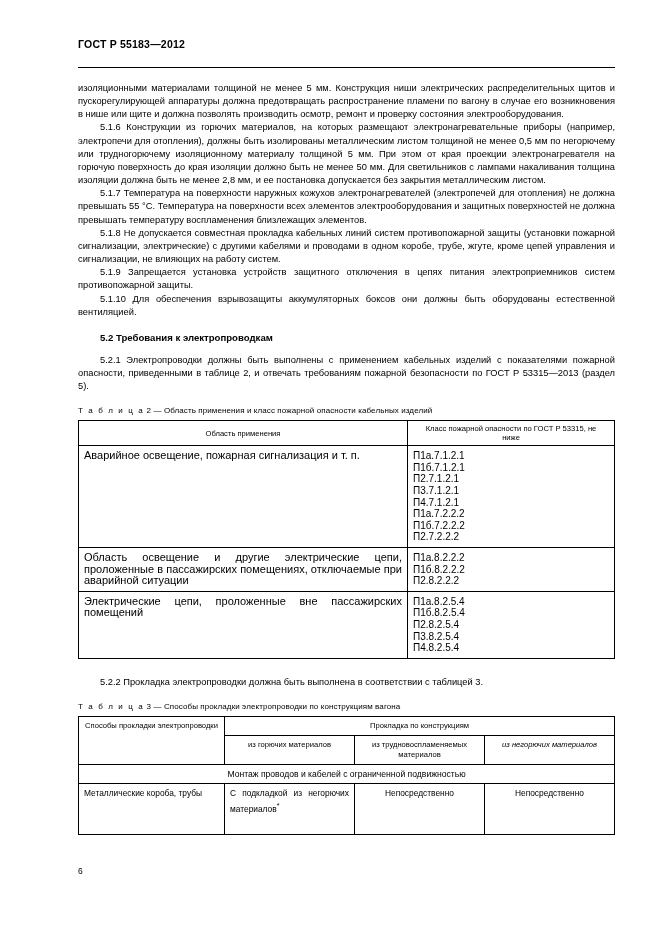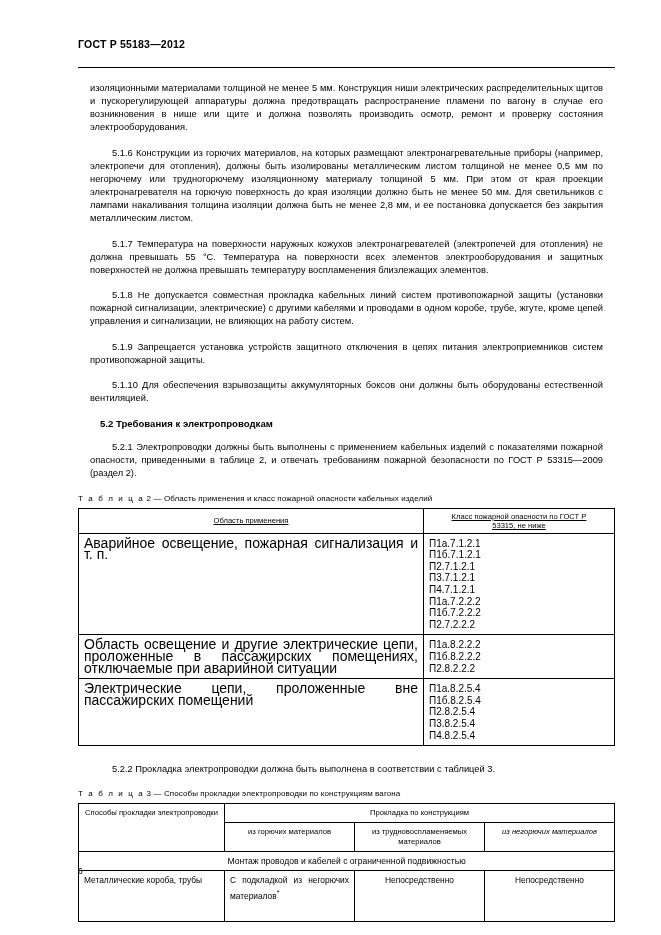--- a/index.html
+++ b/index.html
@@ -39,21 +39,21 @@
   .hdr-rule {
     border: 0;
     border-top: 1.6px solid #000;
     margin: 0 0 14px 0;
     width: 537px;
   }
   p.body {
     font-size: 9.3px;
     line-height: 13.15px;
     text-align: justify;
-    margin: 12px;
+    margin: 0;
     text-indent: 0;
     hyphens: none;
   }
   p.body.ind {
     text-indent: 22px;
   }
   h3.sec {
     font-size: 9.6px;
     font-weight: bold;
     margin: 13px 0 11px 0;
@@ -76,32 +76,31 @@
   }
   table.gost td, table.gost th {
     border: 0.8px solid #000;
     padding: 4px 5px 4px 5px;
     vertical-align: top;
     font-weight: normal;
   }
   table.gost thead td, table.gost thead th {
     text-align: center;
     vertical-align: middle;
-    padding: 3px 20px;
+    padding: 3px 12px;
     font-size: 7.6px;
-    text-decoration: underline;
   }
   table.gost {
     border: 1.6px solid #000;
   }
   .t2-left {
     width: 304px;
     text-align: justify;
     line-height: 11.6px;
-    font-size: 14px;
+    font-size: 11px;
   }
   .t2-right {
     line-height: 11.6px;
     font-size: 10px;
   }
   .code-list span { display: block; }
   .t2-head-left { width: 304px; }
 
   
   table.gost3 {
@@ -164,21 +163,21 @@
 
     <p class="body">изоляционными материалами толщиной не менее 5 мм. Конструкция ниши электрических распределительных щитов и пускорегулирующей аппаратуры должна предотвращать распространение пламени по вагону в случае его возникновения в нише или щите и должна позволять производить осмотр, ремонт и проверку состояния электрооборудования.</p>
     <p class="body ind">5.1.6 Конструкции из горючих материалов, на которых размещают электронагревательные приборы (например, электропечи для отопления), должны быть изолированы металлическим листом толщиной не менее 0,5 мм по негорючему или трудногорючему изоляционному материалу толщиной 5 мм. При этом от края проекции электронагревателя на горючую поверхность до края изоляции должно быть не менее 50 мм. Для светильников с лампами накаливания толщина изоляции должна быть не менее 2,8 мм, и ее постановка допускается без закрытия металлическим листом.</p>
     <p class="body ind">5.1.7 Температура на поверхности наружных кожухов электронагревателей (электропечей для отопления) не должна превышать 55 °С. Температура на поверхности всех элементов электрооборудования и защитных поверхностей не должна превышать температуру воспламенения близлежащих элементов.</p>
     <p class="body ind">5.1.8 Не допускается совместная прокладка кабельных линий систем противопожарной защиты (установки пожарной сигнализации, электрические) с другими кабелями и проводами в одном коробе, трубе, жгуте, кроме цепей управления и сигнализации, не влияющих на работу систем.</p>
     <p class="body ind">5.1.9 Запрещается установка устройств защитного отключения в цепях питания электроприемников систем противопожарной защиты.</p>
     <p class="body ind">5.1.10 Для обеспечения взрывозащиты аккумуляторных боксов они должны быть оборудованы естественной вентиляцией.</p>
 
     <h3 class="sec">5.2 Требования к электропроводкам</h3>
 
-    <p class="body ind">5.2.1 Электропроводки должны быть выполнены с применением кабельных изделий с показателями пожарной опасности, приведенными в таблице 2, и отвечать требованиям пожарной безопасности по ГОСТ Р 53315—2009 (раздел 2).</p>
+    <p class="body ind">5.2.1 Электропроводки должны быть выполнены с применением кабельных изделий с показателями пожарной опасности, приведенными в таблице 2, и отвечать требованиям пожарной безопасности по ГОСТ Р 53315—2013 (раздел 5).</p>
 
     <div class="tbl-caption">
       <span class="sp">Т а б л и ц а</span>
       <span>2</span>
       <span>— Область применения и класс пожарной опасности кабельных изделий</span>
     </div>
 
     <table class="gost">
       <thead>
         <tr>

